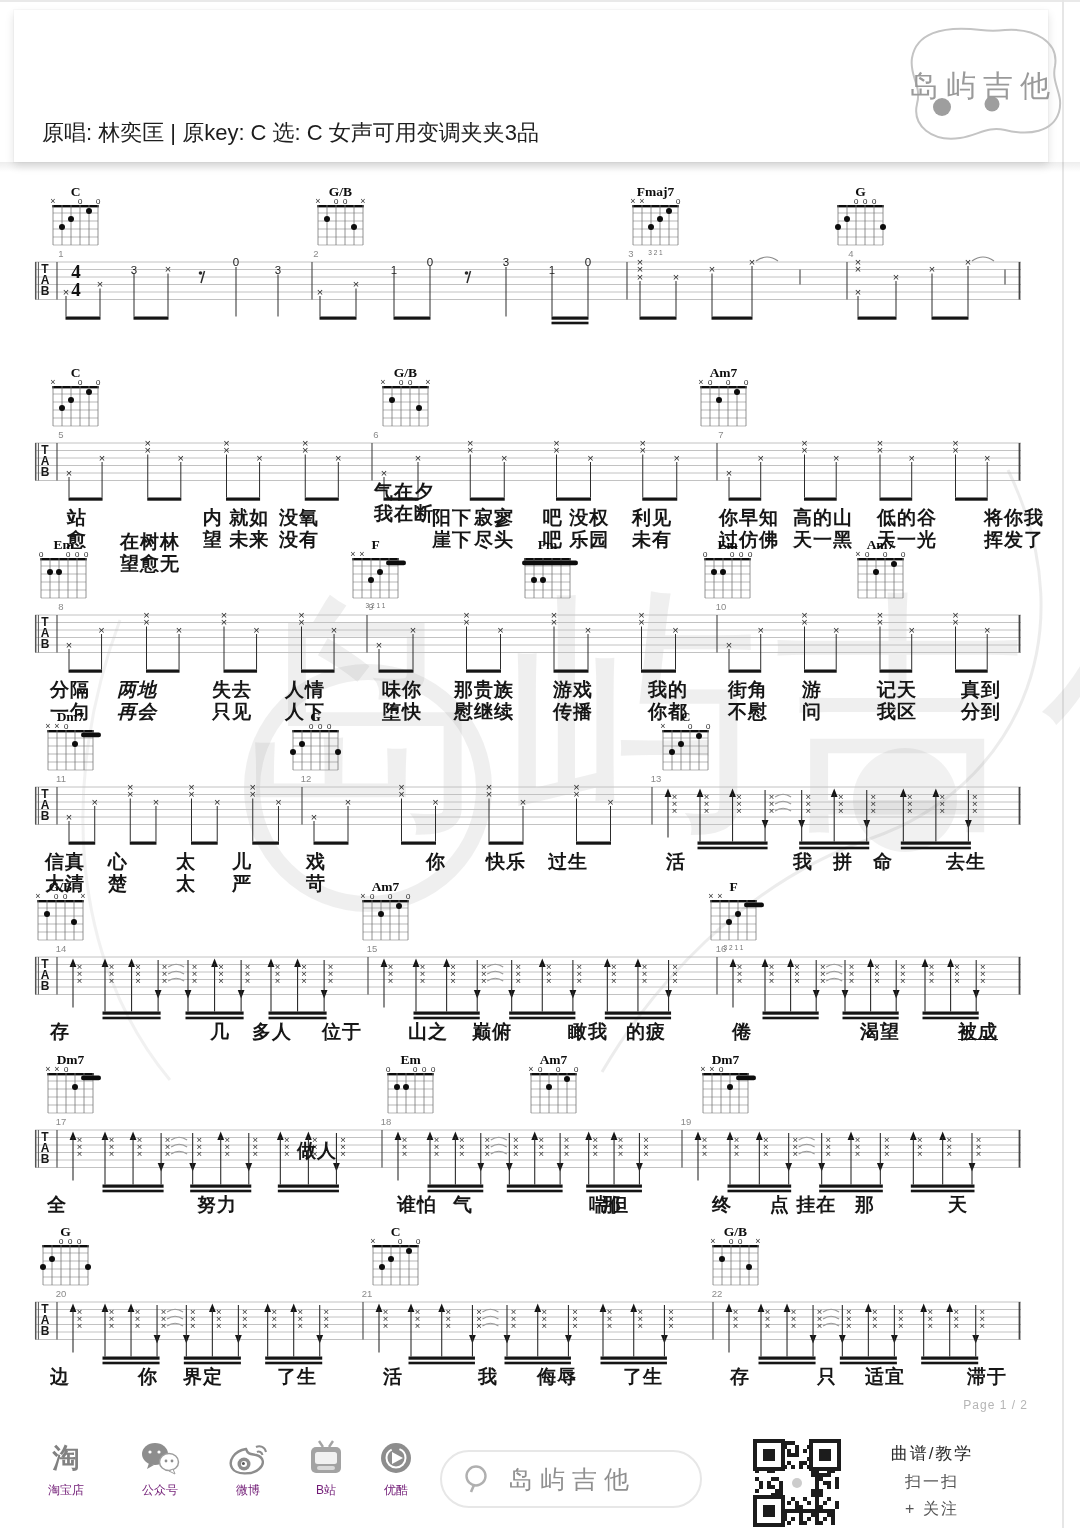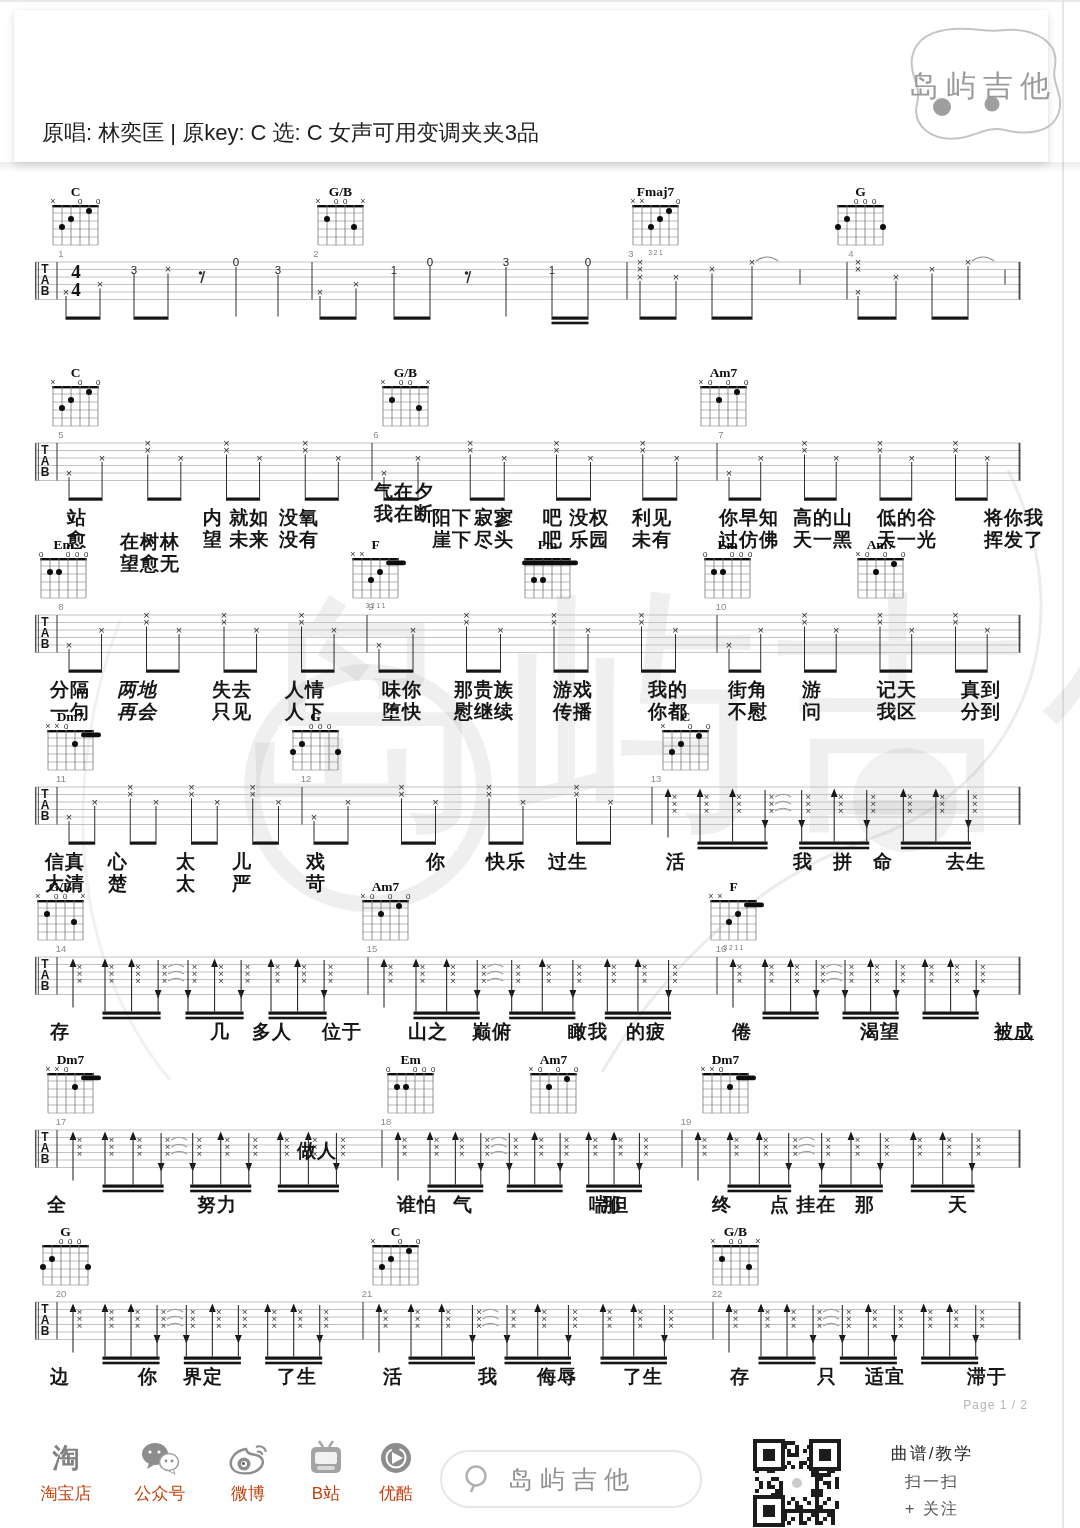--- a/index.html
+++ b/index.html
@@ -20,21 +20,21 @@
   .wm-text{position:absolute;left:235px;top:545px;width:840px;font-size:255px;font-weight:400;
            letter-spacing:14px;color:rgba(125,125,125,0.12);white-space:nowrap;}
   #score{position:absolute;left:0;top:0;width:1080px;height:1528px;}
   .chord{position:absolute;width:66px;height:78px;}
   .lyr{position:absolute;transform:translateX(-50%);text-align:center;white-space:nowrap;
        font-size:19px;font-weight:700;line-height:22px;color:#161616;letter-spacing:1px;}
   .page-label{position:absolute;right:52px;top:1398px;font-size:12px;color:#b5b5b5;letter-spacing:1px;}
   .footer{position:absolute;left:0;top:1438px;width:1080px;height:90px;}
   .flink{position:absolute;width:76px;text-align:center;}
   .ficon{height:40px;display:flex;align-items:center;justify-content:center;}
-  .flabel{display:block;margin-top:4px;font-size:17px;color:#c2410c;}
+  .flabel{display:block;margin-top:4px;font-size:12px;color:#701a75;}
   .tao-glyph{font-size:27px;font-weight:700;color:#818181;}
   .search-pill{position:absolute;left:440px;top:12px;width:262px;height:58px;border:2px solid #e7e7e7;
                border-radius:32px;display:flex;align-items:center;gap:16px;padding-left:20px;box-sizing:border-box;}
   .search-text{font-size:25px;color:#8f8f8f;letter-spacing:7px;}
   .qr{position:absolute;left:752px;top:0px;width:90px;height:90px;}
   .qr-caption{position:absolute;left:862px;top:4px;width:140px;text-align:center;}
   .qr-caption .l1{font-size:17px;color:#2b2b2b;letter-spacing:2px;margin-bottom:7px;}
   .qr-caption .l2,.qr-caption .l3{font-size:16px;color:#555;letter-spacing:2px;margin-bottom:6px;}
 </style>
 </head>
@@ -1198,21 +1198,21 @@
       </div>
       <div class="lyr" style="left: 646px; top: 1020.5px;">
         <div>的疲</div>
       </div>
       <div class="lyr" style="left: 742px; top: 1020.5px;">
         <div>倦</div>
       </div>
       <div class="lyr" style="left: 880px; top: 1020.5px;">
         <div>渴望</div>
       </div>
-      <div class="lyr" style="left: 1014px; top: 1020.5px; text-decoration: underline;">
+      <div class="lyr" style="left: 978px; top: 1020.5px; text-decoration: underline;">
         <div>被成</div>
       </div>
       <svg width="1080" height="150" style="position: absolute; left: 0px; top: 1096px; overflow: visible;">
         <line x1="35" y1="34" x2="1021" y2="34" stroke="#c2c2c2" stroke-width="1"></line>
         <line x1="35" y1="41.5" x2="1021" y2="41.5" stroke="#c2c2c2" stroke-width="1"></line>
         <line x1="35" y1="49" x2="1021" y2="49" stroke="#c2c2c2" stroke-width="1"></line>
         <line x1="35" y1="56.5" x2="1021" y2="56.5" stroke="#c2c2c2" stroke-width="1"></line>
         <line x1="35" y1="64" x2="1021" y2="64" stroke="#c2c2c2" stroke-width="1"></line>
         <line x1="35" y1="71.5" x2="1021" y2="71.5" stroke="#c2c2c2" stroke-width="1"></line>
         <line x1="35.7" y1="34" x2="35.7" y2="71.5" stroke="#555" stroke-width="1.5"></line>

